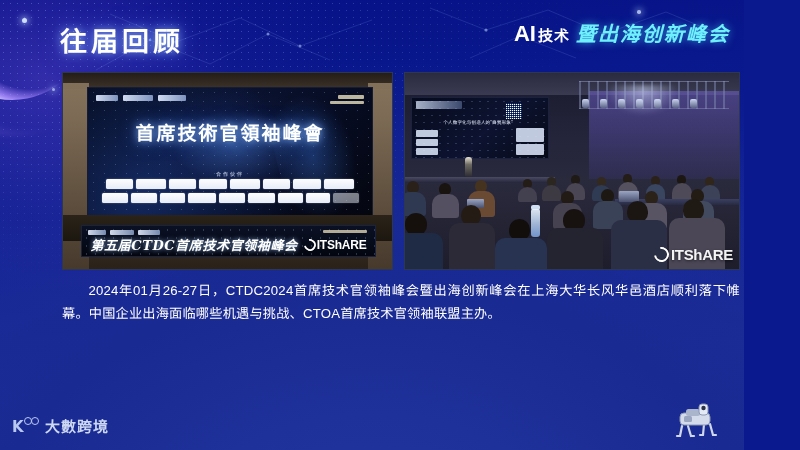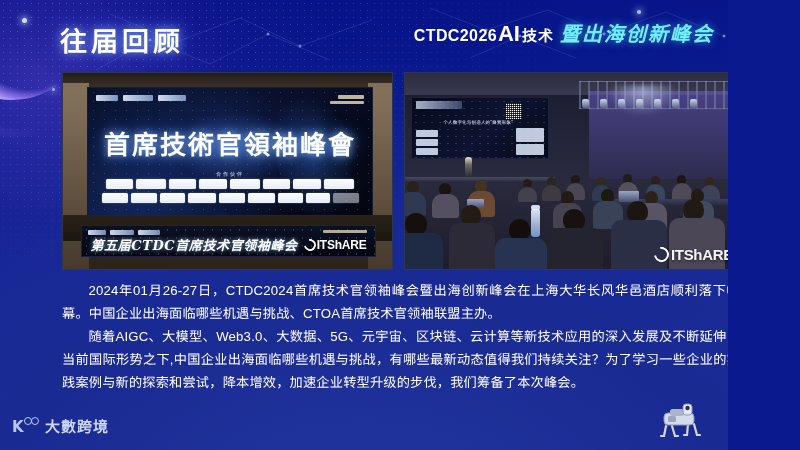--- a/index.html
+++ b/index.html
@@ -8,20 +8,21 @@
     width:800px;height:450px;overflow:hidden;
     font-family:"Liberation Sans","DejaVu Sans",sans-serif;
     background:#0a1a8e;
   }
   .slide{
     position:relative;width:728px;height:450px;overflow:hidden;
     background:
       radial-gradient(ellipse 420px 300px at 6% 18%, rgba(120,80,220,.38) 0%, rgba(60,40,170,.12) 45%, rgba(0,0,0,0) 72%),
       radial-gradient(ellipse 900px 600px at 50% 120%, #22369f 0%, #1a2a93 42%, rgba(0,0,0,0) 80%),
       linear-gradient(176deg,#061287 0%,#0a1a8e 28%,#14259a 55%,#1d2f9c 80%,#1b2d98 100%);
+    padding-left: 16px;
   }
   
   .dotgrid{
     position:absolute;inset:0;
     background-image:radial-gradient(rgba(150,175,255,.40) 0.7px, rgba(0,0,0,0) 0.8px);
     background-size:7px 7px;
     -webkit-mask-image:radial-gradient(ellipse 620px 330px at 14% 6%, #000 0%, rgba(0,0,0,.55) 45%, rgba(0,0,0,0) 78%);
     mask-image:radial-gradient(ellipse 620px 330px at 14% 6%, #000 0%, rgba(0,0,0,.55) 45%, rgba(0,0,0,0) 78%);
     pointer-events:none;
   }
@@ -89,23 +90,22 @@
     background:radial-gradient(ellipse 60px 90px at 30% 50%, rgba(70,140,255,.30), rgba(0,0,0,0) 70%);
     transform:rotate(-14deg);
   }
   .led-toplogos{position:absolute;left:8px;top:7px;display:flex;gap:5px;align-items:center;}
   .ll{height:6px;border-radius:1px;background:linear-gradient(90deg,rgba(225,235,255,.92),rgba(170,195,240,.72));}
   .led-topright{position:absolute;right:8px;top:7px;text-align:right;line-height:1.35;}
   .ltr{height:3.5px;border-radius:1px;background:rgba(235,225,190,.8);margin-left:auto;}
   .led-title{
     position:absolute;left:0;right:0;top:30px;text-align:center;
     font-family:"DejaVu Serif",serif;font-weight:bold;color:#ffffff;
-    font-size:26px;letter-spacing:2px;
+    font-size:19px;letter-spacing:2px;
     text-shadow:0 0 8px rgba(140,190,255,.9),0 0 18px rgba(70,130,255,.6);
-    margin-top:6px;
   }
   .led-sub{
     position:absolute;left:0;right:0;top:56px;text-align:center;
     font-family:"DejaVu Serif",serif;font-weight:bold;color:#eef4ff;
     font-size:13px;letter-spacing:4px;
     text-shadow:0 0 7px rgba(120,170,255,.8);
   }
   .led-partlabel{
     position:absolute;left:0;right:0;top:82px;text-align:center;
     font-size:5px;color:#dfe8ff;letter-spacing:2px;opacity:.95;
@@ -235,21 +235,20 @@
   </svg>
   <div class="crescent2"></div>
   <div class="crescent"></div>
   <div class="spark" style="left:22px;top:18px;width:5px;height:5px;"></div>
   <div class="spark" style="left:52px;top:88px;width:3px;height:3px;opacity:.7;"></div>
   <div class="spark" style="left:637px;top:10px;width:3.5px;height:3.5px;opacity:.8;"></div>
 
   <div class="page-title">往届回顾</div>
 
   <div class="event-logo">
-    <span class="ev-ctdc">CTDC2026</span>
     <span class="ev-ai">AI</span>
     <span class="ev-tech">技术</span>
     <span class="ev-script">暨出海创新峰会</span>
   </div>
 
   <div class="photos">
 
     <div class="photo photo-left">
       <div class="hall"></div>
       <div class="ceiling"></div>
@@ -406,21 +405,20 @@
         <div class="aud-watermark">
           <span class="ring"></span>
           <span>ITShARE</span>
         </div>
       </div>
     </div>
   </div>
 
   <div class="copy">
     <p>2024年01月26-27日，CTDC2024首席技术官领袖峰会暨出海创新峰会在上海大华长风华邑酒店顺利落下帷幕。中国企业出海面临哪些机遇与挑战、CTOA首席技术官领袖联盟主办。</p>
-    <p>随着AIGC、大模型、Web3.0、大数据、5G、元宇宙、区块链、云计算等新技术应用的深入发展及不断延伸，当前国际形势之下,中国企业出海面临哪些机遇与挑战，有哪些最新动态值得我们持续关注？为了学习一些企业的实践案例与新的探索和尝试，降本增效，加速企业转型升级的步伐，我们筹备了本次峰会。</p>
   </div>
 
   <div class="brand">
     <span class="brand-mark">
       <span class="bm-k">K</span>
       <span class="bm-d1"></span>
       <span class="bm-d2"></span>
     </span>
     <span class="brand-text">大數跨境</span>
   </div>

